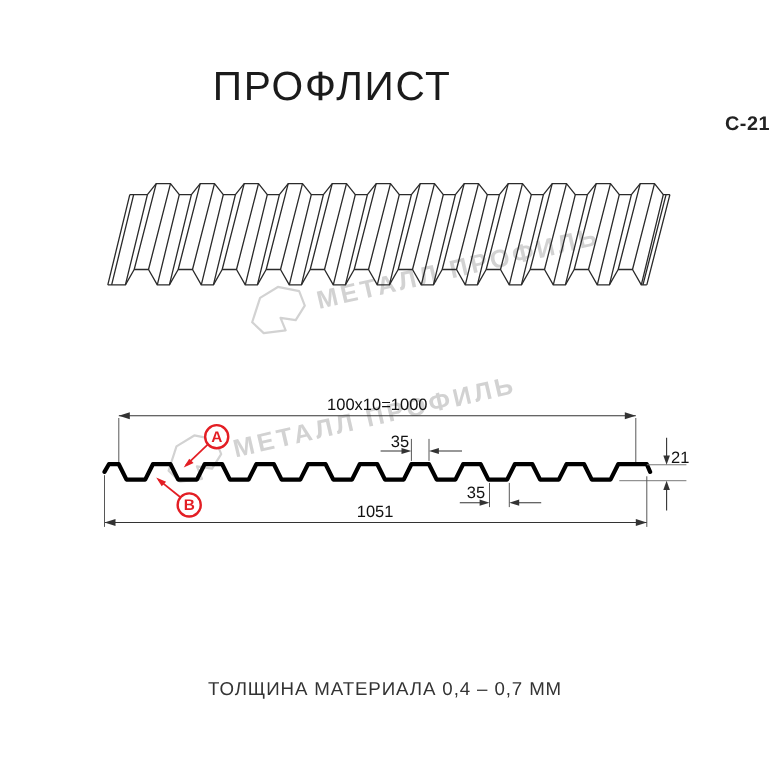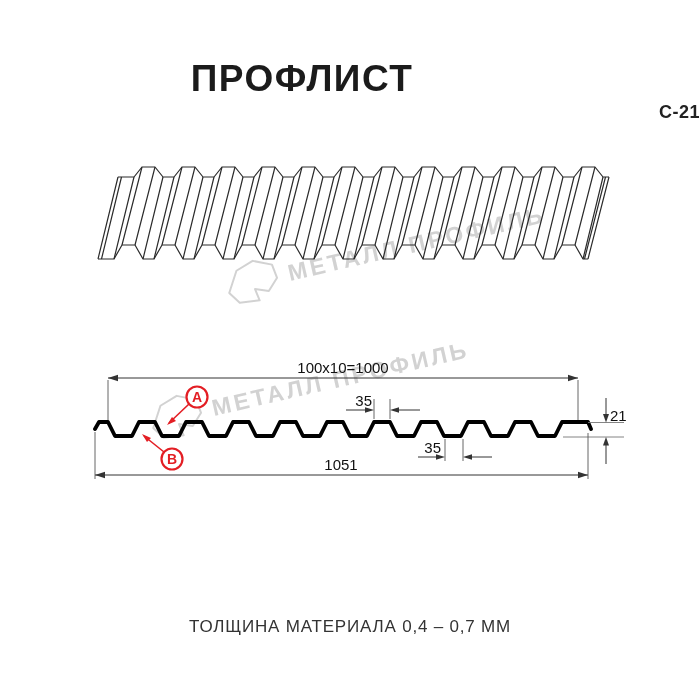--- a/index.html
+++ b/index.html
@@ -3,21 +3,21 @@
 <meta charset="utf-8">
 <style>
   html,body{margin:0;padding:0;}
   body{
     width:700px;height:700px;position:relative;background:#ffffff;
     font-family:"Liberation Sans","DejaVu Sans",sans-serif;overflow:hidden;
   }
   .abs{position:absolute;}
   .title{
     left:0;top:58px;width:604px;text-align:center;
-    font-size:37px;font-weight:700;letter-spacing:1.5px;color:#1b1b1b;
+    font-size:37px;font-weight:400;letter-spacing:1.5px;color:#1b1b1b;
   }
   .subtitle{
     left:0;top:102px;width:700px;text-align:right;
     font-size:18px;font-weight:600;letter-spacing:0.5px;color:#222;
   }
   .footer-note{
     left:0;top:617px;width:700px;text-align:center;
     font-size:17px;font-weight:400;letter-spacing:0.8px;color:#333;
   }
   .wm{

